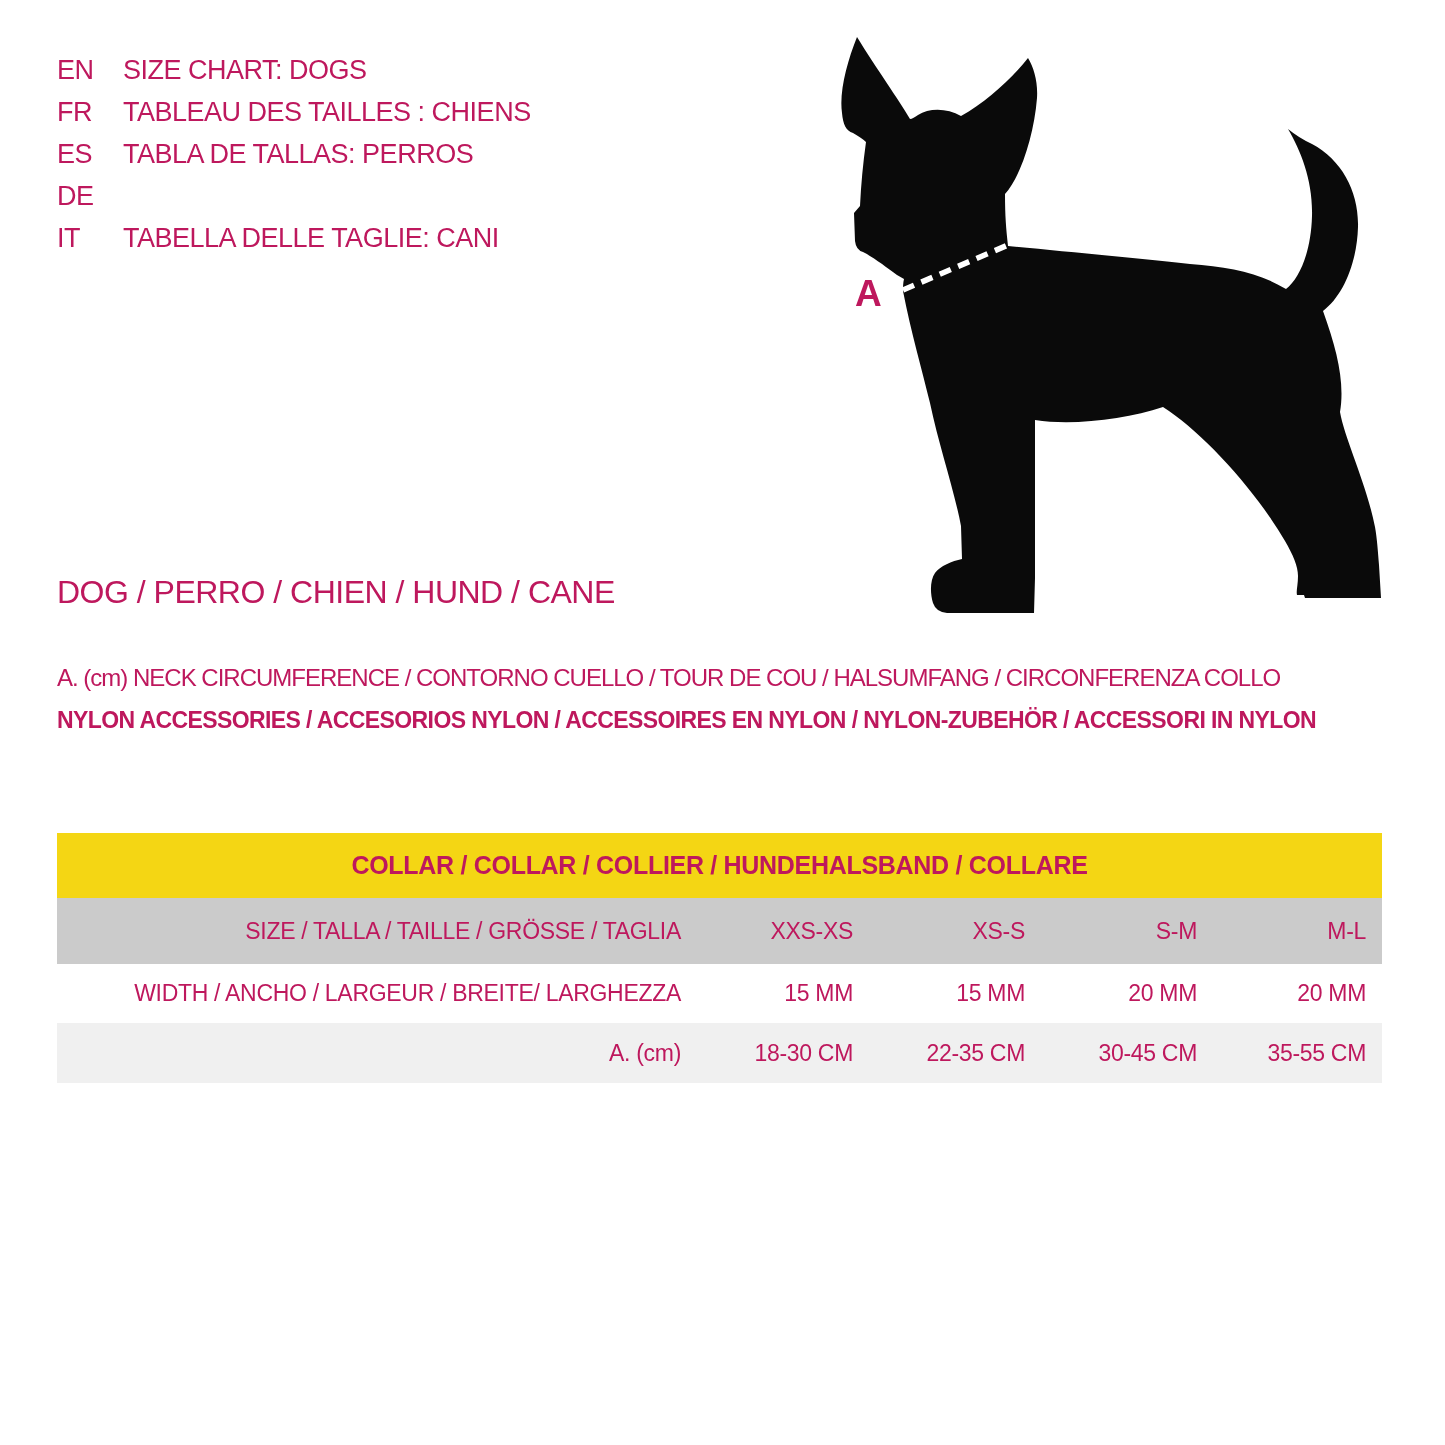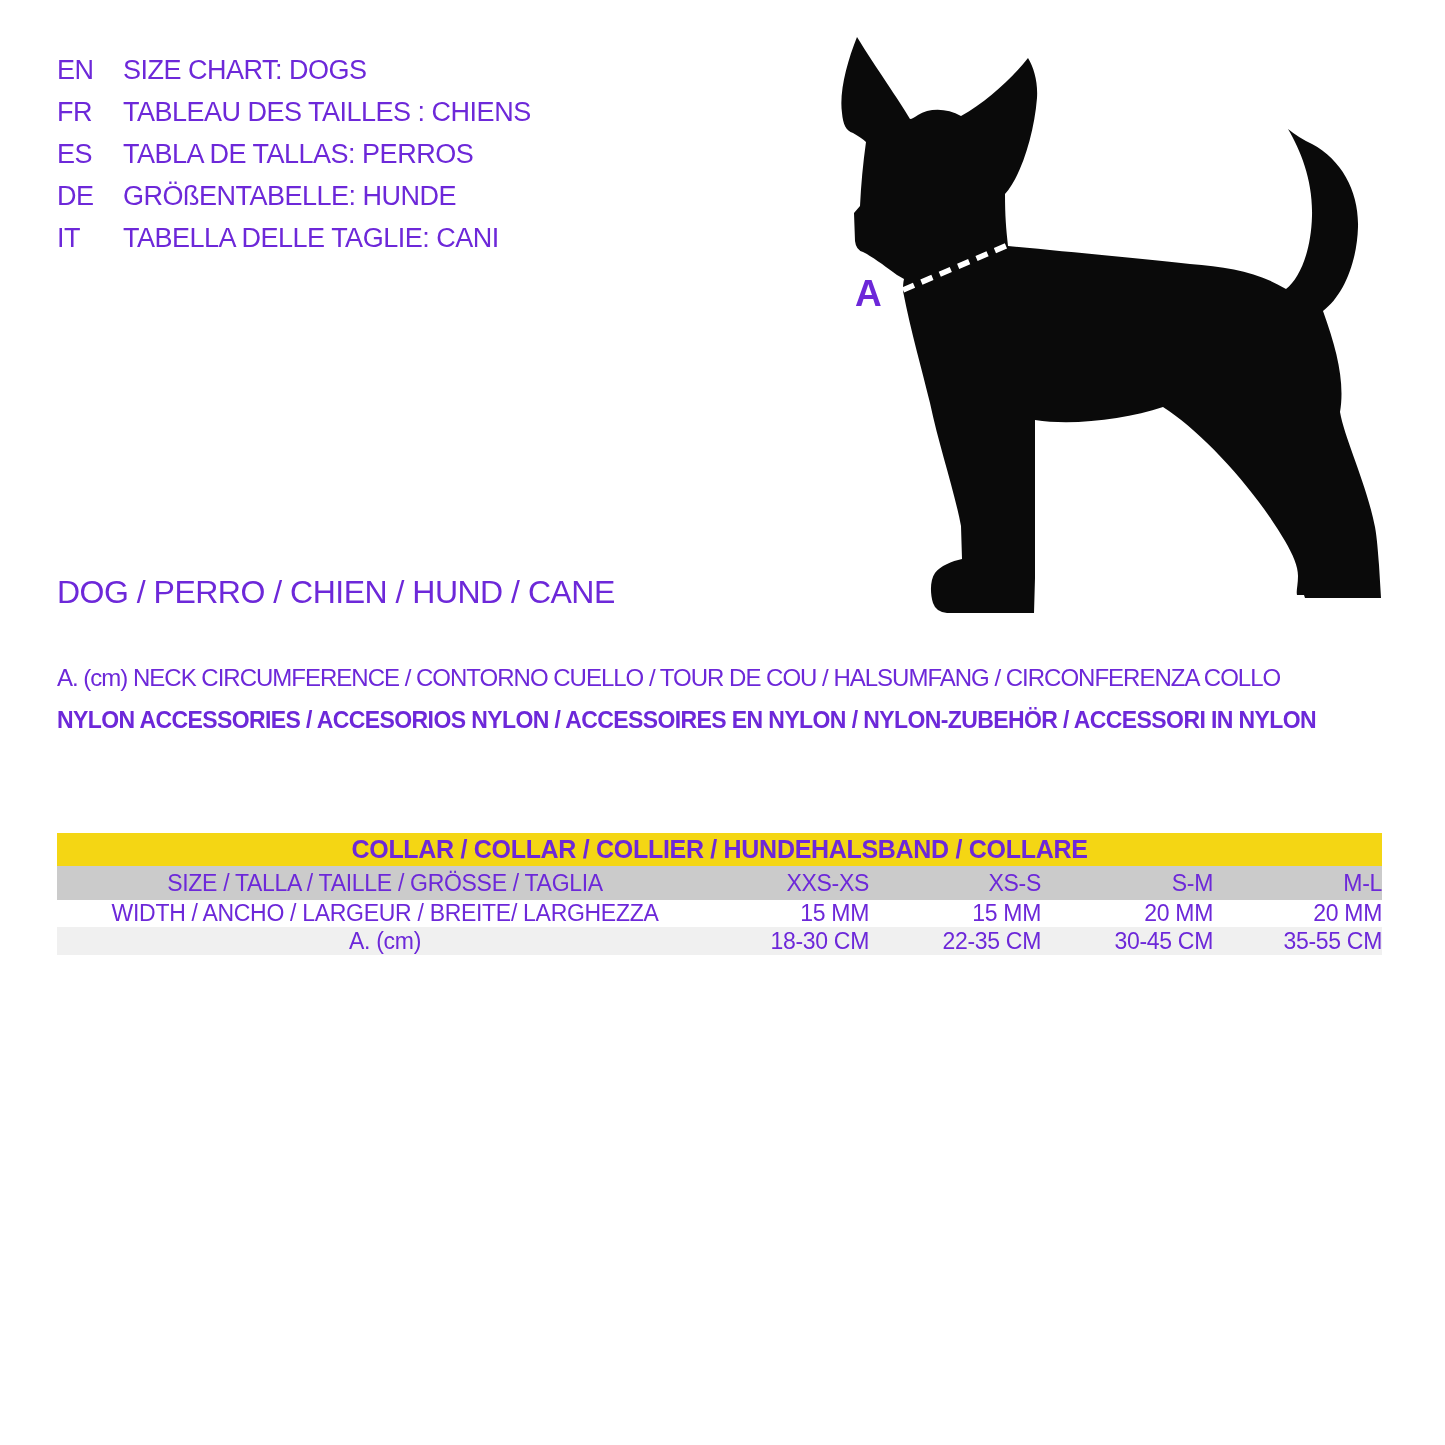--- a/index.html
+++ b/index.html
@@ -6,21 +6,21 @@
     margin: 0;
     padding: 0;
     background: #ffffff;
   }
   #canvas {
     position: relative;
     width: 1445px;
     height: 1445px;
     background: #ffffff;
     font-family: "Liberation Sans", "DejaVu Sans", sans-serif;
-    color: #6d28d9;
+    color: #be185d;
     overflow: hidden;
   }
   .cond { letter-spacing: -0.5px; }
 
   
   .lang-block {
     position: absolute;
     left: 57px;
     top: 49px;
   }
@@ -86,33 +86,33 @@
     position: absolute;
     left: 57px;
     top: 833px;
     width: 1325px;
     border-collapse: collapse;
     table-layout: fixed;
     font-size: 23px;
     letter-spacing: -0.3px;
   }
   .size-table td {
-    padding: 0;
+    padding: 16px;
     vertical-align: middle;
     white-space: nowrap;
   }
   .size-table .tbl-header-cell {
     height: 33px;
     text-align: center;
     font-weight: 700;
     font-size: 25px;
   }
   .size-table .row-label {
     padding-left: 16px;
-    text-align: center;
+    text-align: right;
     margin-left: 9px;
   }
   .size-table .cell-val {
     text-align: right;
   }
   .r-size td  { height: 34px; }
   .r-width td { height: 16px; }
   .r-acm td   { height: 28px; }
 </style>
 </head>
@@ -128,21 +128,20 @@
     <div class="lang-row">
       <span class="lang-code">FR</span>
       <span class="lang-title">TABLEAU DES TAILLES : CHIENS</span>
     </div>
     <div class="lang-row">
       <span class="lang-code">ES</span>
       <span class="lang-title">TABLA DE TALLAS: PERROS</span>
     </div>
     <div class="lang-row">
       <span class="lang-code">DE</span>
-      <span class="lang-title">GRÖßENTABELLE: HUNDE</span>
     </div>
     <div class="lang-row">
       <span class="lang-code">IT</span>
       <span class="lang-title">TABELLA DELLE TAGLIE: CANI</span>
     </div>
   </div>
 
   <svg class="dog-svg" viewBox="0 0 570 600" aria-hidden="true">
     <path fill="#0A0A0A" d="
       M 27 17

